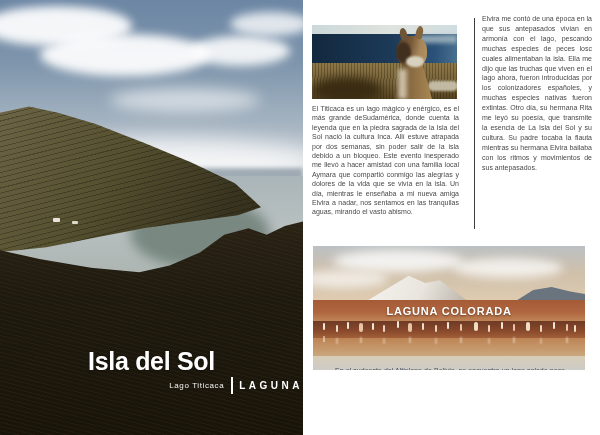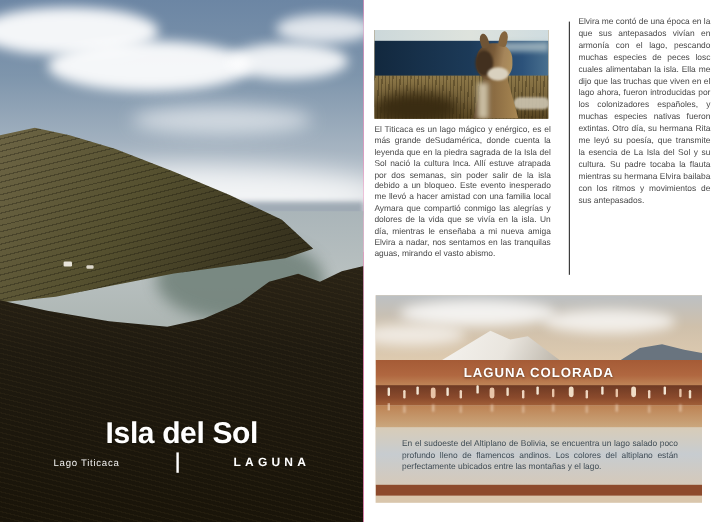--- a/index.html
+++ b/index.html
@@ -3,21 +3,21 @@
 <meta charset="utf-8">
 <style>
   html,body{margin:0;padding:0;background:#ffffff;}
   .spread{
     position:relative;width:600px;height:435px;background:#ffffff;overflow:hidden;
     font-family:"Liberation Sans",sans-serif;
   }
   .spread *{position:absolute;box-sizing:border-box;}
 
   
-  .photo-left{left:0;top:0;width:303px;height:435px;overflow:hidden;background:#ec4899;}
+  .photo-left{left:0;top:0;width:303px;height:435px;overflow:hidden;background:#8b5cf6;}
   .pl-sky{left:0;top:0;width:100%;height:210px;
     background:linear-gradient(180deg,#6c86a4 0%,#7e95ac 30%,#a7b5c2 60%,#d9dde0 85%,#e9eae9 100%);}
   .cloud{background:rgba(255,255,255,.92);border-radius:50%;filter:blur(5px);}
   .pl-c1{left:-18px;top:6px;width:150px;height:40px;}
   .pl-c2{left:40px;top:34px;width:170px;height:42px;}
   .pl-c3{left:190px;top:36px;width:100px;height:30px;opacity:.95;}
   .pl-c4{left:230px;top:12px;width:80px;height:24px;opacity:.85;}
   .pl-c5{left:110px;top:88px;width:150px;height:24px;opacity:.6;filter:blur(7px);}
   .pl-haze{left:0;top:138px;width:320px;height:48px;background:rgba(255,255,255,.75);filter:blur(10px);border-radius:50%;}
   .pl-farshore{right:0;top:168px;width:150px;height:12px;background:#8d9aa6;filter:blur(2px);opacity:.8;}
@@ -34,21 +34,21 @@
   .pl-house2{left:72px;top:221px;width:6px;height:3px;background:#ddd8cc;border-radius:1px;}
   .pl-fg{left:0;top:215px;width:303px;height:220px;
     background:linear-gradient(180deg,#2b2416 0%,#1f1a10 35%,#191409 100%);
     -webkit-clip-path:polygon(0 16%,13% 20%,30% 24%,46% 26%,56% 23%,66% 17%,74% 9%,82% 6%,88% 9%,94% 5%,100% 3%,100% 100%,0 100%);
     clip-path:polygon(0 16%,13% 20%,30% 24%,46% 26%,56% 23%,66% 17%,74% 9%,82% 6%,88% 9%,94% 5%,100% 3%,100% 100%,0 100%);}
   .pl-fg::after{content:"";position:absolute;left:0;top:0;width:100%;height:100%;
     background:repeating-linear-gradient(14deg,rgba(90,74,40,.14) 0 1px,rgba(0,0,0,0) 1px 4px);}
 
   .cover-title{left:0;top:349px;width:303px;text-align:center;color:#ffffff;}
   .cover-title .big{position:static;display:block;font-size:25px;font-weight:bold;letter-spacing:-.3px;line-height:24px;text-shadow:0 1px 3px rgba(0,0,0,.35);}
-  .sub-row{position:static;display:flex;align-items:center;justify-content:center;margin-top:4px;gap:40px;}
+  .sub-row{position:static;display:flex;align-items:center;justify-content:flex-end;margin-top:4px;}
   .sub-row span{position:static;}
   .sub-lake{font-size:8px;letter-spacing:.6px;opacity:.95;}
   .sub-bar{display:inline-block;width:2px;height:17px;background:#ffffff;margin:0 6px 0 7px;}
   .sub-country{font-size:10px;font-weight:bold;letter-spacing:3.5px;}
 
   
   .photo-llama{left:312px;top:25px;width:145px;height:74px;overflow:hidden;background:#7d6b42;}
   .lm-sky{left:0;top:0;width:100%;height:11px;background:linear-gradient(90deg,#ccd8da 0%,#dee3dd 55%,#cfdce0 100%);}
   .lm-lake{left:0;top:9px;width:100%;height:33px;background:linear-gradient(90deg,#12283e 0%,#1c3a58 55%,#2c527a 85%,#49708f 100%);}
   .lm-farhill{right:0;top:10px;width:40px;height:8px;background:#a9bcc4;filter:blur(2px);opacity:.8;}
@@ -68,21 +68,21 @@
   .lm-chin{left:94px;top:31px;width:18px;height:11px;background:#d9d1bf;border-radius:50%;filter:blur(1px);}
   .lm-chest{left:86px;top:44px;width:9px;height:30px;background:#c9bda2;filter:blur(2px);}
 
   
   .col{color:#484848;text-align:justify;}
   .col-1{left:312px;top:104px;width:147px;font-size:7px;line-height:9.4px;}
   .col-2{left:482px;top:14px;width:110px;font-size:7px;line-height:9.9px;}
   .v-divider{left:474px;top:18px;width:1px;height:211px;background:#3d3d3d;}
 
   
-  .photo-laguna{left:313px;top:246px;width:272px;height:173px;overflow:hidden;background:#d9c6ac;}
+  .photo-laguna{left:313px;top:246px;width:272px;height:124px;overflow:hidden;background:#d9c6ac;}
   .lg-sky{left:0;top:0;width:100%;height:58px;
     background:linear-gradient(180deg,#bcc0c3 0%,#cfc0ab 45%,#e0ccb0 100%);}
   .lg-c1{left:20px;top:4px;width:130px;height:22px;opacity:.85;}
   .lg-c2{left:140px;top:12px;width:110px;height:20px;opacity:.8;}
   .lg-c3{left:-15px;top:24px;width:90px;height:18px;opacity:.7;}
   .lg-mtn{left:52px;top:28px;width:104px;height:28px;
     background:linear-gradient(115deg,#f6f4f0 0%,#e9e5de 55%,#b9b2a6 100%);
     -webkit-clip-path:polygon(0 100%,42% 6%,58% 32%,72% 22%,100% 100%);
     clip-path:polygon(0 100%,42% 6%,58% 32%,72% 22%,100% 100%);}
   .lg-range{left:198px;top:40px;width:74px;height:18px;background:#5d6b7a;opacity:.9;

